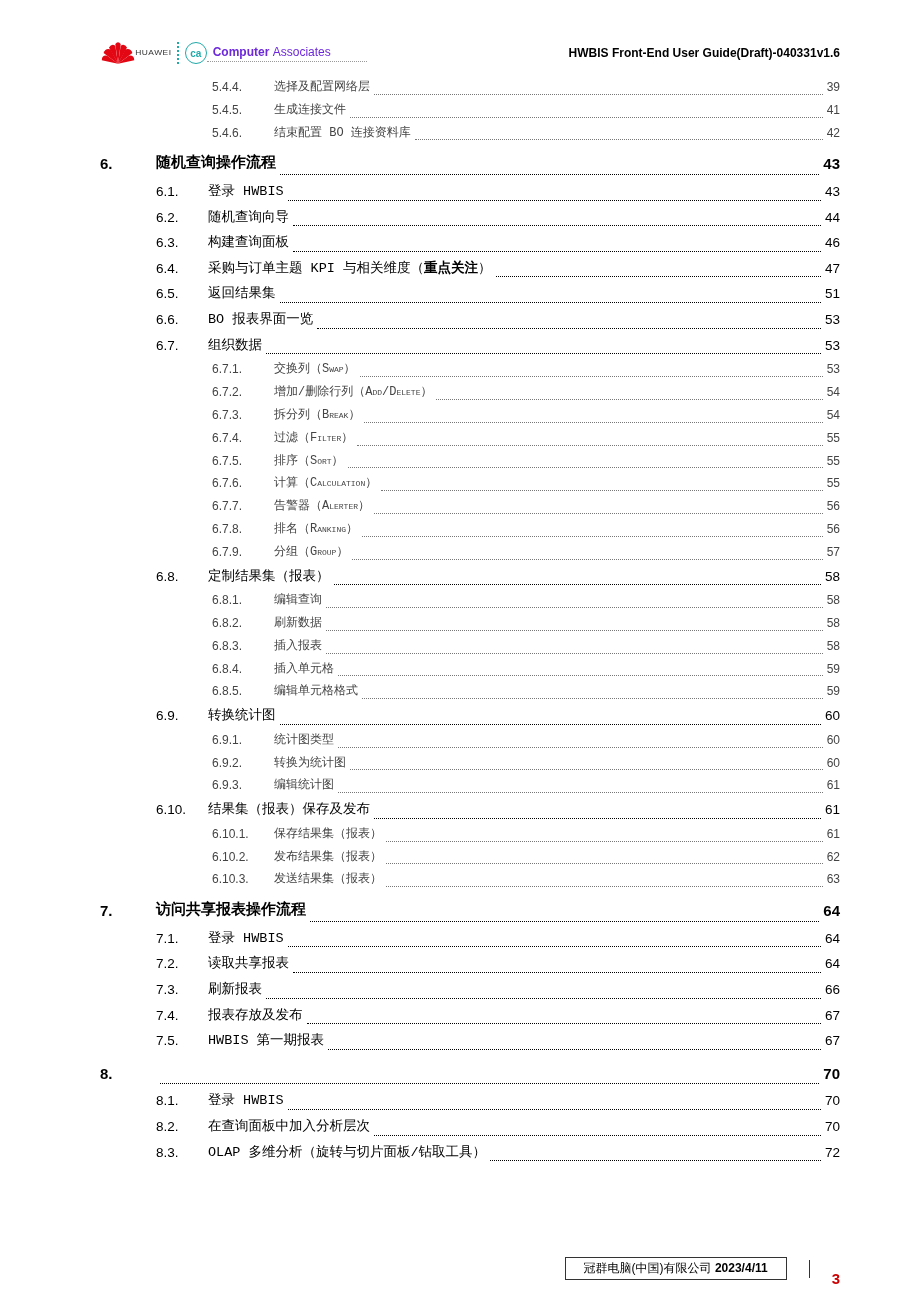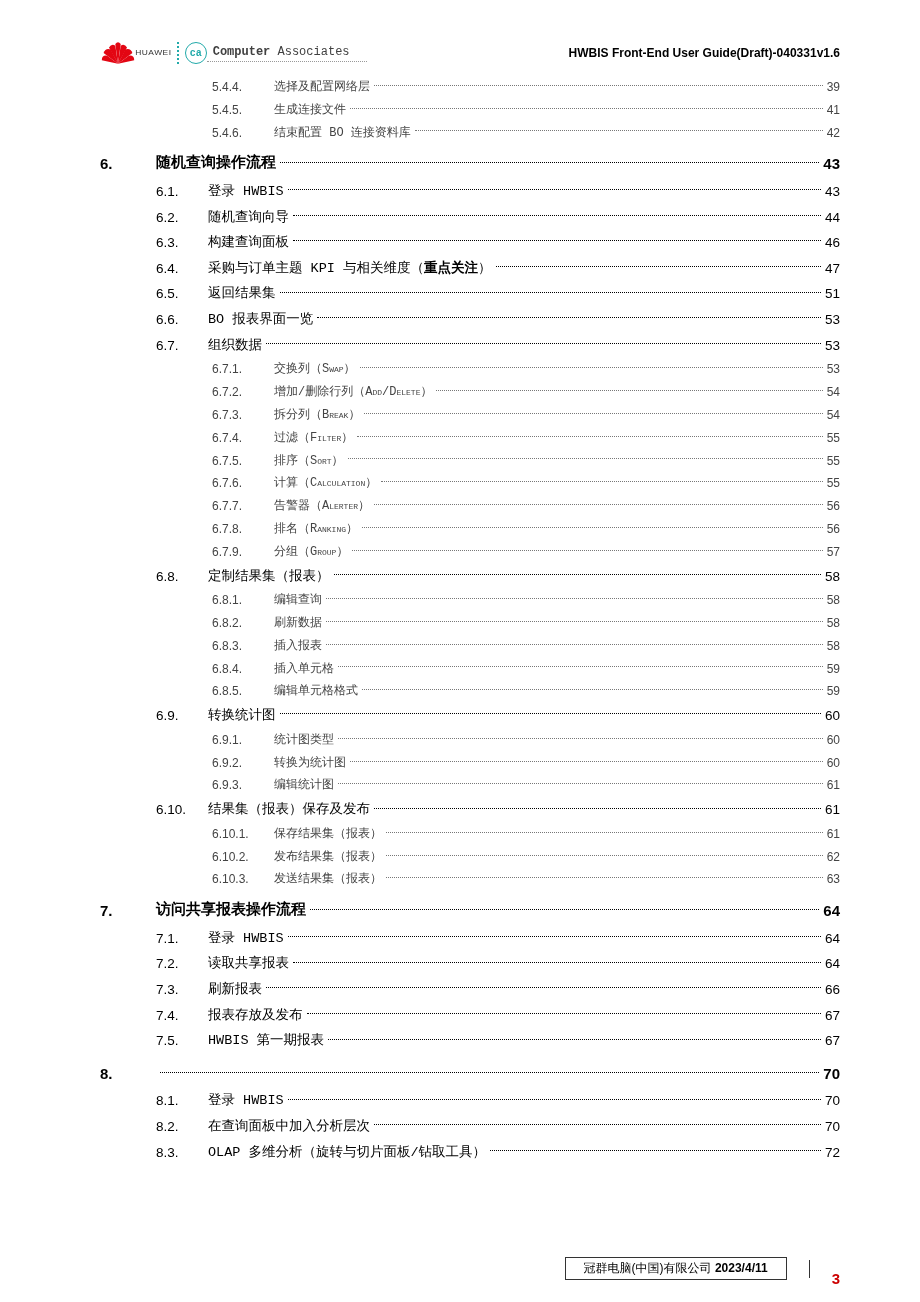--- a/index.html
+++ b/index.html
@@ -4,28 +4,28 @@
 <style>
   * { box-sizing: border-box; margin: 0; padding: 0; }
   html, body { width: 920px; background: #fff; font-family: Arial, "Microsoft YaHei", sans-serif; color: #000; }
   .page { width: 920px; min-height: 1302px; padding: 40px 80px 20px 100px; position: relative; }
   .header { display: flex; justify-content: space-between; align-items: center; margin-bottom: 10px; }
   .logos { display: flex; align-items: center; gap: 2px; }
   .huawei-logo { display:flex; flex-direction:row; align-items:center; }
   .huawei-mark { width:36px; height:26px; position:relative; }
   .huawei-mark svg { width:100%; height:100%; }
   .huawei-text { font-size:8px; color:#333; letter-spacing:0.5px; transform:scaleX(1.05); margin-top:-2px; }
-  .ca-logo { display:flex; align-items:center; border-left:2px dotted #2aa; padding-left:6px; margin-left:4px;font-family:Liberation Mono, monospace; }
+  .ca-logo { display:flex; align-items:center; border-left:2px dotted #2aa; padding-left:6px; margin-left:4px; }
   .ca-mark { width:22px; height:22px; border-radius:50%; border:1px solid #2aa; display:flex; align-items:center; justify-content:center; color:#2aa; font-weight:bold; font-size:10px; }
-  .ca-text { font-size:12px; margin-left:6px; color:#404040; }
+  .ca-text { font-size:12px; margin-left:6px; color:#6d28d9; }
   .ca-text b { font-weight:bold; }
   .ca-underline { border-bottom:1px dotted #999; width:160px; margin-top:2px; }
   .doc-title { font-size:12px; font-weight:bold; color:#000; }
   .toc { margin-top:10px; }
-  .toc-row { display:flex; align-items:center; font-size:13px; line-height:1.9; }
+  .toc-row { display:flex; align-items:flex-end; font-size:13px; line-height:1.9; }
   .toc-row.l1 { font-weight:bold; font-size:15px; margin-top:6px; }
   .toc-row.l2 { font-size:13.5px; }
   .toc-row.l3 { font-size:12px; color:#444; }
   .num { flex:0 0 auto; }
   .l1 .num { width:56px; }
   .l2 .num { width:52px; margin-left:56px; }
   .l3 .num { width:62px; margin-left:112px; }
   .title { flex:0 0 auto; white-space:nowrap;font-family:Liberation Mono, monospace; }
   .dots { flex:1 1 auto; border-bottom:1.5px dotted #000; margin:0 4px 4px 4px; min-width:10px; }
   .toc-row.l3 .dots { border-bottom:1px dotted #777; }

